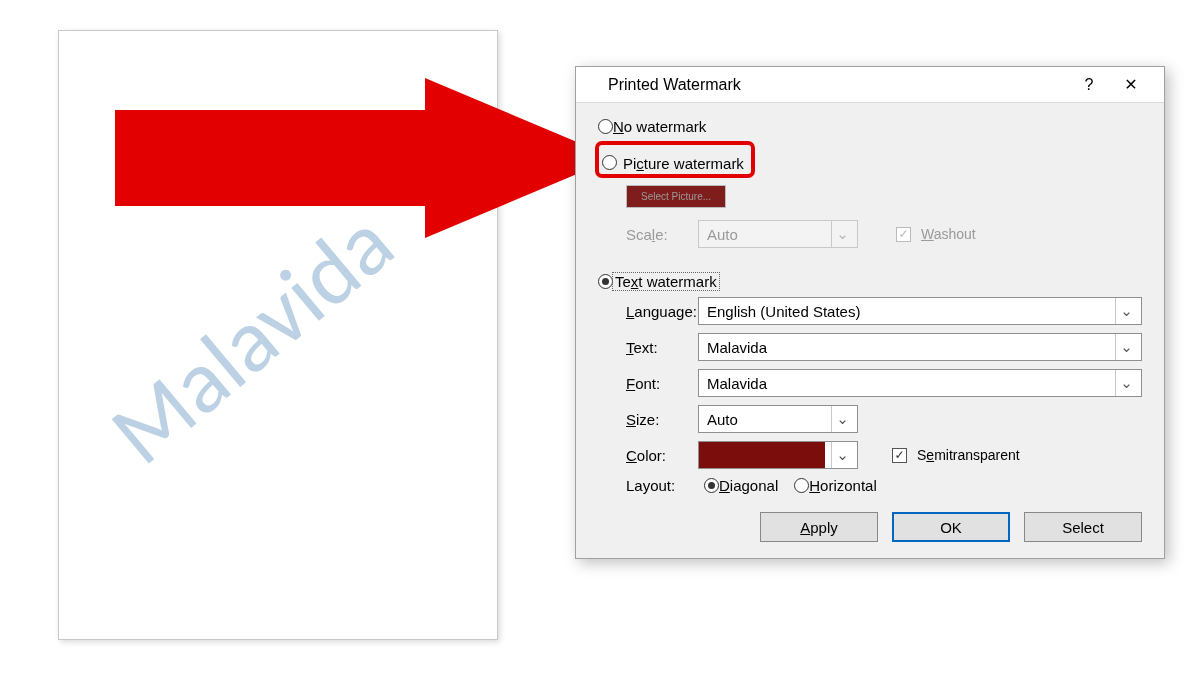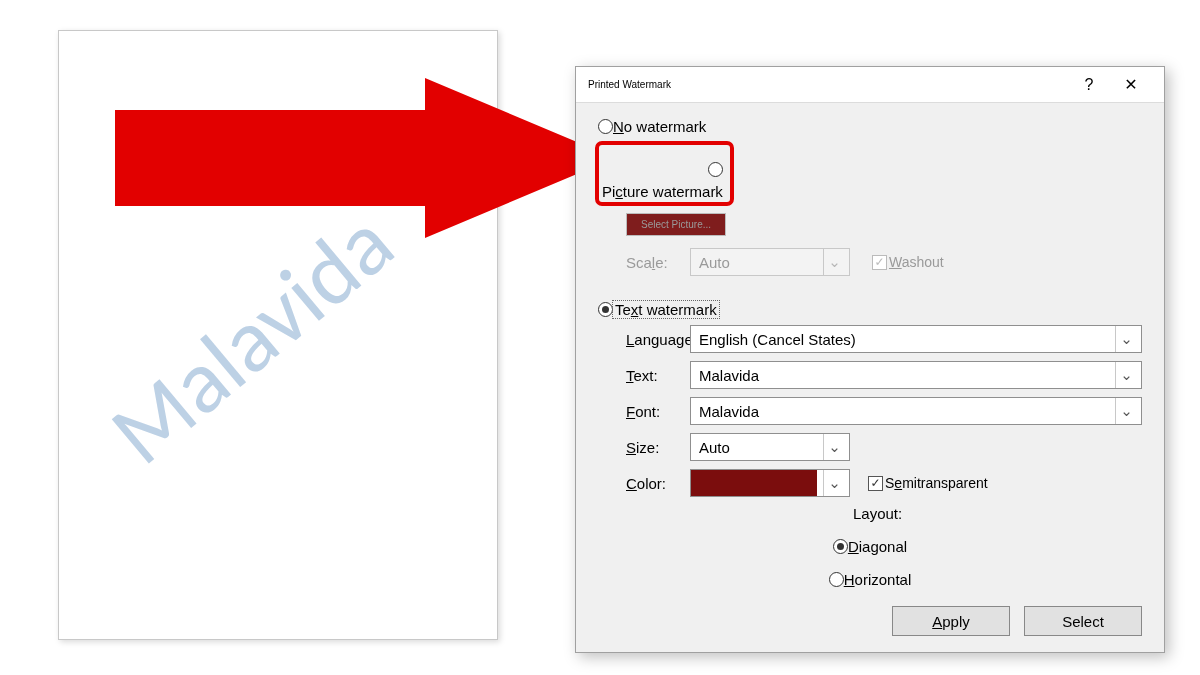--- a/index.html
+++ b/index.html
@@ -53,22 +53,23 @@
     .dialog-titlebar {
       display: flex;
       align-items: center;
       height: 36px;
       background: #fff;
       border-bottom: 1px solid #dcdcdc;
       padding: 0 12px;
     }
     .dialog-title {
       flex: 1;
-      font-size: 10px;
+      font-size: 16px;
       color: #000;
+      margin-left: 20px;
     }
     .titlebar-btn {
       width: 42px;
       height: 36px;
       display: flex;
       align-items: center;
       justify-content: center;
       font-size: 16px;
       color: #000;
     }
@@ -95,41 +96,40 @@
       content: "";
       width: 7px;
       height: 7px;
       background: #333;
       border-radius: 50%;
     }
     .highlight-box {
       border: 4px solid #e20000;
       border-radius: 7px;
       display: inline-flex;
-      align-items: flex-end;
+      align-items: flex-start;
       gap: 6px;
-      padding: 17px 7px 2px 3px;
+      padding: 10px 7px 2px 3px;
       margin-left: -3px;
-      flex-direction: column;
     }
     .u { text-decoration: underline; }
     .select-picture-btn {
       margin: 4px 8px 8px 28px;
       padding: 5px 14px;
       background: #7f1d1d;
       border: 1px solid #bcbcbc;
       color: #9a9a9a;
       font-size: 10px;
       cursor: default;
     }
     .form-row {
       display: flex;
       align-items: center;
       padding: 4px 0;
-      gap: 2px;
+      gap: 10px;
     }
     .form-row .lbl {
       width: 90px;
       font-size: 15px;
       padding-left: 28px;
     }
     .form-row.disabled .lbl,
     .form-row.disabled .combo,
     .form-row.disabled .checkbox-label {
       color: #9a9a9a;
@@ -174,24 +174,23 @@
       color: #333;
     }
     .checkbox.disabled { border-color: #bbb; color: #bbb; }
     .color-swatch {
       flex: 1;
       height: 100%;
       background: #7b0d0d;
     }
     .layout-row {
       display: flex;
-      align-items: center;
+      align-items: flex-start;
       gap: 16px;
       padding: 4px 0 10px 0;
-      flex-direction: column;
     }
     .layout-row .lbl {
       width: 90px;
       padding-left: 28px;
       font-size: 15px;
     }
     .layout-opt {
       display: flex;
       align-items: center;
       gap: 0;
@@ -275,21 +274,21 @@
     
     <div class="radio-row" style="margin-top:18px">
       <span class="radio-circle checked"></span>
       <span class="dotted-focus">Te<span class="u">x</span>t watermark</span>
     </div>
 
     
     <div class="form-row">
       <div class="lbl"><span class="u">L</span>anguage:</div>
       <div class="combo" style="flex:1">
-        <span class="val">English (Cancel States)</span>
+        <span class="val">English (United States)</span>
         <span class="chev">⌄</span>
       </div>
     </div>
 
     
     <div class="form-row">
       <div class="lbl"><span class="u">T</span>ext:</div>
       <div class="combo" style="flex:1">
         <span class="val">Malavida</span>
         <span class="chev">⌄</span>
@@ -335,17 +334,18 @@
       </div>
       <div class="layout-opt">
         <span class="radio-circle"></span>
         <span><span class="u">H</span>orizontal</span>
       </div>
     </div>
 
     
     <div class="btn-row">
       <div class="dlg-btn"><span class="u">A</span>pply</div>
+      <div class="dlg-btn primary">OK</div>
       <div class="dlg-btn">Select</div>
     </div>
 
   </div>
 </div>
 
 </body></html>

